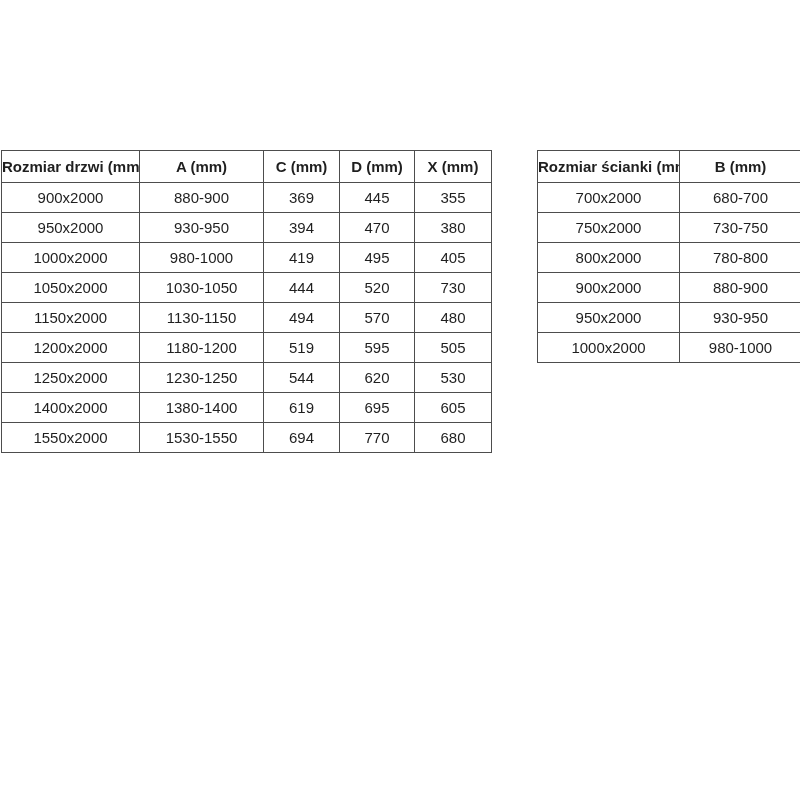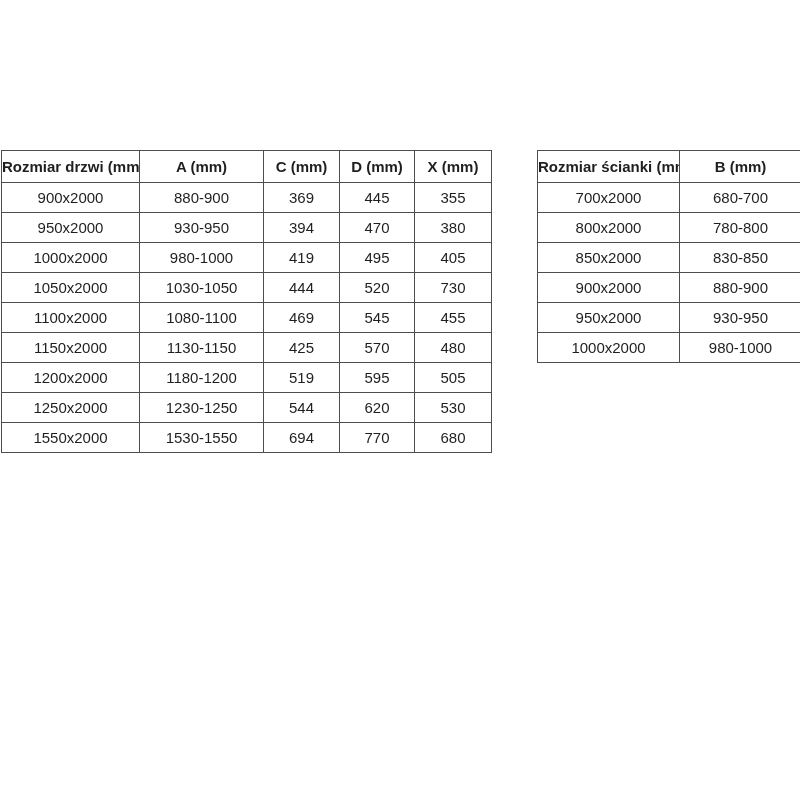--- a/index.html
+++ b/index.html
@@ -87,46 +87,46 @@
           <td>405</td>
         </tr>
         <tr>
           <td>1050x2000</td>
           <td>1030-1050</td>
           <td>444</td>
           <td>520</td>
           <td>730</td>
         </tr>
         <tr>
-          <td>1100x2000</td>
-          <td>1080-1100</td>
-          <td>469</td>
-          <td>545</td>
-          <td>455</td>
-        </tr>
-        <tr>
           <td>1150x2000</td>
           <td>1130-1150</td>
-          <td>425</td>
+          <td>494</td>
           <td>570</td>
           <td>480</td>
         </tr>
         <tr>
           <td>1200x2000</td>
           <td>1180-1200</td>
           <td>519</td>
           <td>595</td>
           <td>505</td>
         </tr>
         <tr>
           <td>1250x2000</td>
           <td>1230-1250</td>
           <td>544</td>
           <td>620</td>
           <td>530</td>
+        </tr>
+        <tr>
+          <td>1400x2000</td>
+          <td>1380-1400</td>
+          <td>619</td>
+          <td>695</td>
+          <td>605</td>
         </tr>
         <tr>
           <td>1550x2000</td>
           <td>1530-1550</td>
           <td>694</td>
           <td>770</td>
           <td>680</td>
         </tr>
       </tbody>
     </table>
@@ -136,26 +136,26 @@
           <th>Rozmiar ścianki (mm)</th>
           <th>B (mm)</th>
         </tr>
       </thead>
       <tbody>
         <tr>
           <td>700x2000</td>
           <td>680-700</td>
         </tr>
         <tr>
+          <td>750x2000</td>
+          <td>730-750</td>
+        </tr>
+        <tr>
           <td>800x2000</td>
           <td>780-800</td>
-        </tr>
-        <tr>
-          <td>850x2000</td>
-          <td>830-850</td>
         </tr>
         <tr>
           <td>900x2000</td>
           <td>880-900</td>
         </tr>
         <tr>
           <td>950x2000</td>
           <td>930-950</td>
         </tr>
         <tr>

